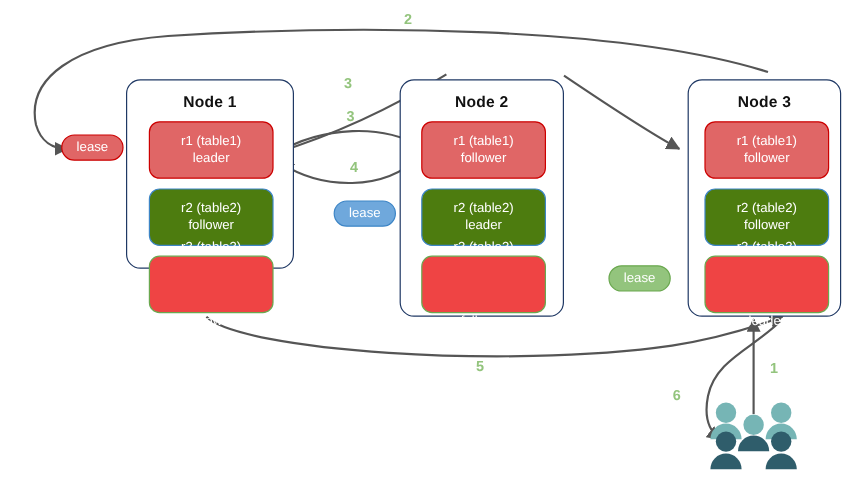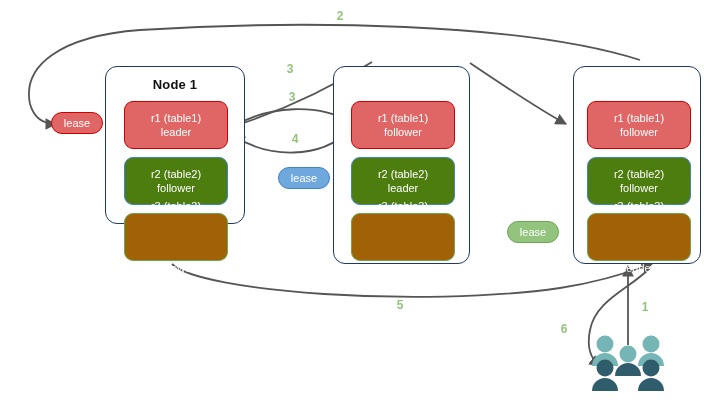--- a/index.html
+++ b/index.html
@@ -47,21 +47,21 @@
     flex-direction: column;
     align-items: center;
     justify-content: center;
     color: #ffffff;
     font-size: 11px;
     line-height: 14px;
   }
   .replica span { display: block; white-space: nowrap; }
   .rep-red   { background: #e06666; border: 1.5px solid #cc0000; }
   .rep-blue  { background: #4d7c0f; border: 1.5px solid #3d85c6; }
-  .rep-green { background: #a16207; border: 1.5px solid #6aa84f; gap: 48px; }
+  .rep-green { background: #ef4444; border: 1.5px solid #6aa84f; gap: 48px; }
 
   .lease {
     position: absolute;
     box-sizing: border-box;
     border-radius: 11px;
     display: flex;
     align-items: center;
     justify-content: center;
     color: #ffffff;
     font-size: 11px;
@@ -122,38 +122,40 @@
       <span>follower</span>
     </div>
 
     <div class="replica rep-green" style="left:18px; top:146px; width:104px; height:48px;">
       <span>r3 (table3)</span>
       <span>follower</span>
     </div>
   </div>
 
   <div class="node-box" style="left:333px; top:66px; width:137px; height:198px;">
+    <div class="node-title" style="top:10px;">Node 2</div>
 
     <div class="replica rep-red" style="left:17px; top:34px; width:104px; height:48px;">
       <span>r1 (table1)</span>
       <span>follower</span>
     </div>
 
     <div class="replica rep-blue" style="left:17px; top:90px; width:104px; height:48px;">
       <span>r2 (table2)</span>
       <span>leader</span>
     </div>
 
     <div class="replica rep-green" style="left:17px; top:146px; width:104px; height:48px;">
       <span>r3 (table3)</span>
       <span>follower</span>
     </div>
   </div>
 
   <div class="node-box" style="left:573px; top:66px; width:128px; height:198px;">
+    <div class="node-title" style="top:10px;">Node 3</div>
 
     <div class="replica rep-red" style="left:13px; top:34px; width:104px; height:48px;">
       <span>r1 (table1)</span>
       <span>follower</span>
     </div>
 
     <div class="replica rep-blue" style="left:13px; top:90px; width:104px; height:48px;">
       <span>r2 (table2)</span>
       <span>follower</span>
     </div>

